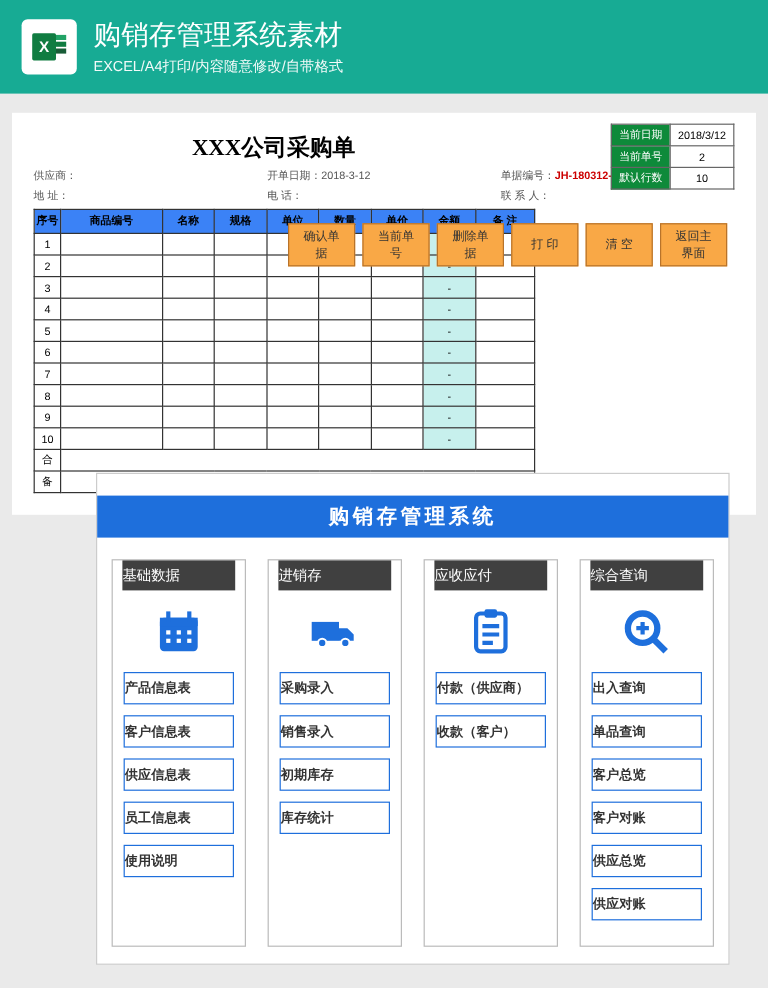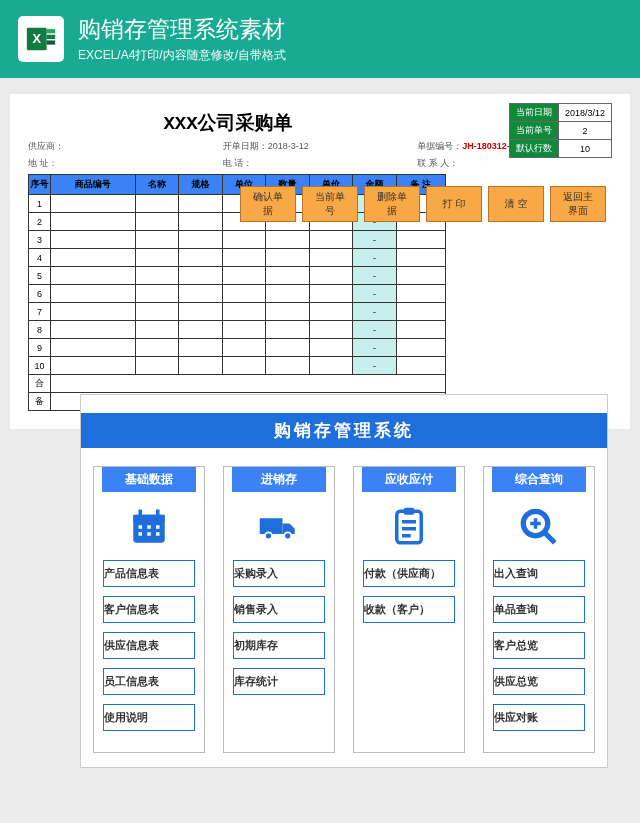--- a/index.html
+++ b/index.html
@@ -5,41 +5,41 @@
 *{margin:0;padding:0;box-sizing:border-box;font-family:"Microsoft YaHei",Arial,sans-serif}
 body{width:640px;height:823px;background:#eaeaea;overflow:hidden}
 .header{background:#17ab94;padding:14px 18px;display:flex;align-items:center;gap:14px}
 .xls-badge{width:46px;height:46px;background:#fff;border-radius:5px;display:flex;align-items:center;justify-content:center;position:relative}
 .xls-badge svg{width:34px;height:34px}
 .hdr-text{color:#fff;flex:1}
 .hdr-title{font-size:23px;font-weight:400;margin-bottom:2px}
 .hdr-sub{font-size:12px;opacity:.95}
 .paper{margin:16px 10px 0;background:#fff;padding:16px 18px 18px;position:relative}
 .row-info{display:flex;font-size:9px;color:#555;margin-bottom:4px}
-.doc-title{text-align:center;font-family:Liberation Mono, monospace;font-size:19px;font-weight:bold;margin-bottom:4px;margin-left:80px;width:240px}
+.doc-title{text-align:center;font-family:Liberation Serif, serif;font-size:19px;font-weight:bold;margin-bottom:4px;margin-left:80px;width:240px}
 .infol{display:inline-block;width:240px;font-size:9px;color:#555}
 .red{color:#c00;font-weight:bold}
 .status-box{position:absolute;right:18px;top:9px;font-size:9px}
 .status-box table{border-collapse:collapse}
 .status-box td{border:1px solid #666;padding:2px 6px;text-align:center;font-size:9px}
 .status-box .g{background:#0e8a3a;color:#fff}
 .main-tbl{border-collapse:collapse;width:418px;margin-top:4px}
 .main-tbl th,.main-tbl td{border:1px solid #333;font-size:9px;text-align:center;padding:0}
 .main-tbl th{background:#3b82f6;height:20px}
 .main-tbl td{height:18px;background:#fff}
 .main-tbl .idx{width:22px}
 .main-tbl .mint{background:#c7f0ed}
 .main-tbl .foot td{background:#fff}
 .btns{position:absolute;right:24px;top:92px;display:flex;flex-direction:row;gap:6px}
 .btns button{background:#f9a846;border:1px solid #b8732a;font-size:10px;padding:3px 10px;color:#333;cursor:pointer;width:56px}
 .sys-panel{position:absolute;left:70px;top:300px;width:528px;background:#fff;border:1px solid #ccc;padding:0 12px 14px}
 .sys-title{background:#1e6fdc;color:#fff;text-align:center;font-size:17px;padding:6px 0;margin:18px -12px;font-weight:bold;letter-spacing:3px}
 .cols{display:flex;gap:18px;margin-top:14px}
 .col{flex:1;border:1px solid #bbb;padding:8px 8px 12px;display:flex;flex-direction:column;align-items:center}
-.col-title{background:#3b82f6;color:#fff;font-size:12px;padding:4px 0;width:100%;text-align:center;margin:-8px -8px 10px;font-weight:bold}
+.col-title{background:#404040;color:#fff;font-size:12px;padding:4px 0;width:100%;margin:-8px -8px 10px;font-weight:normal}
 .col .icon{width:42px;height:42px;margin:4px 0 12px;display:flex;align-items:center;justify-content:center}
 .col .icon svg{width:42px;height:42px;fill:#1e6fdc}
 .item-btn{border:1px solid #1e6fdc;background:#fff;color:#333;font-size:11px;padding:5px 0;width:92px;margin-bottom:9px;text-align:left;cursor:pointer;font-weight:bold}
 </style>
 </head>
 <body>
 
 <div class="header">
   <div class="xls-badge">
     <svg viewBox="0 0 24 24">
@@ -297,18 +297,19 @@
             <svg viewBox="0 0 24 24">
               <circle cx="10" cy="10" r="7" fill="none" stroke="#1e6fdc" stroke-width="3"></circle>
               <line x1="15" y1="15" x2="21" y2="21" stroke="#1e6fdc" stroke-width="3"></line>
               <line x1="10" y1="7" x2="10" y2="13" stroke="#1e6fdc" stroke-width="2"></line>
               <line x1="7" y1="10" x2="13" y2="10" stroke="#1e6fdc" stroke-width="2"></line>
             </svg>
           </div>
           <div class="item-btn">出入查询</div>
           <div class="item-btn">单品查询</div>
           <div class="item-btn">客户总览</div>
+          <div class="item-btn">客户对账</div>
           <div class="item-btn">供应总览</div>
           <div class="item-btn">供应对账</div>
         </div>
       </div>
   </div>
 </div>
 
 </body></html>

